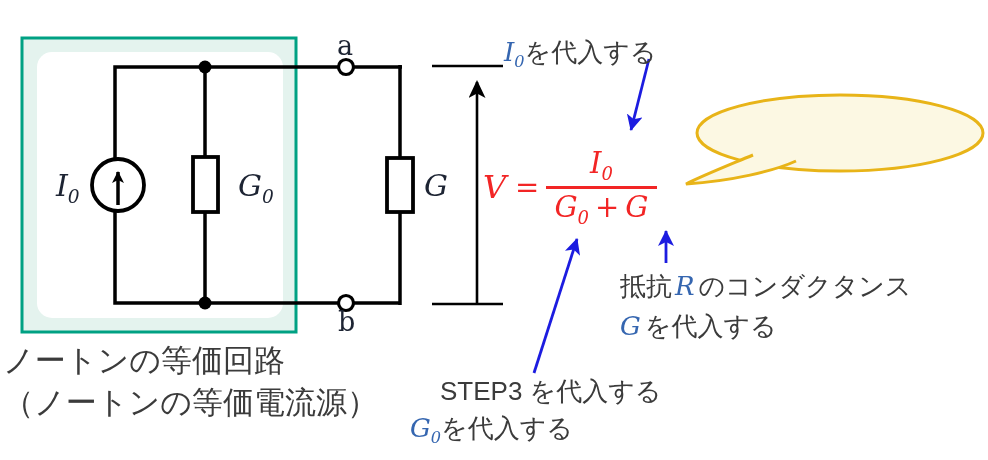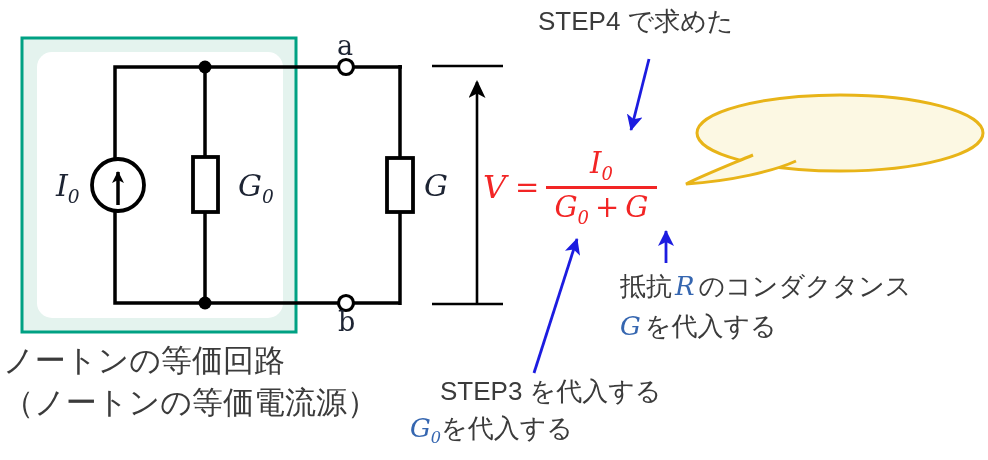--- a/index.html
+++ b/index.html
@@ -106,21 +106,21 @@
 
   <div class="formula">
     <span class="lhs">V</span>
     <span class="eq">=</span>
     <div class="frac">
       <div class="num"><span>I</span><sub>0</sub></div>
       <div class="den"><span>G</span><sub>0</sub><span class="plus">+</span><span>G</span></div>
     </div>
   </div>
 
-  <div class="txt anno" style="left:538px; top:5px;">STEP4 で求めた</div>
+  <div class="txt anno" style="left:504px; top:36px;"><span class="v mvar"><span>I</span><sub>0</sub></span><span>を代入する</span></div>
 
   <div class="txt anno" style="left:440px; top:375px;">STEP3 を代入する</div>
   <div class="txt anno" style="left:410px; top:412px;"><span class="v mvar"><span>G</span><sub>0</sub></span><span>を代入する</span></div>
 
   <div class="txt anno" style="left:620px; top:266px; line-height:40px;">
     <div><span>抵抗</span><span class="v mvar" style="margin:0 4px 0 3px;">R</span><span>のコンダクタンス</span></div>
     <div><span class="v mvar" style="margin-right:4px;">G</span><span>を代入する</span></div>
   </div>
 
 

